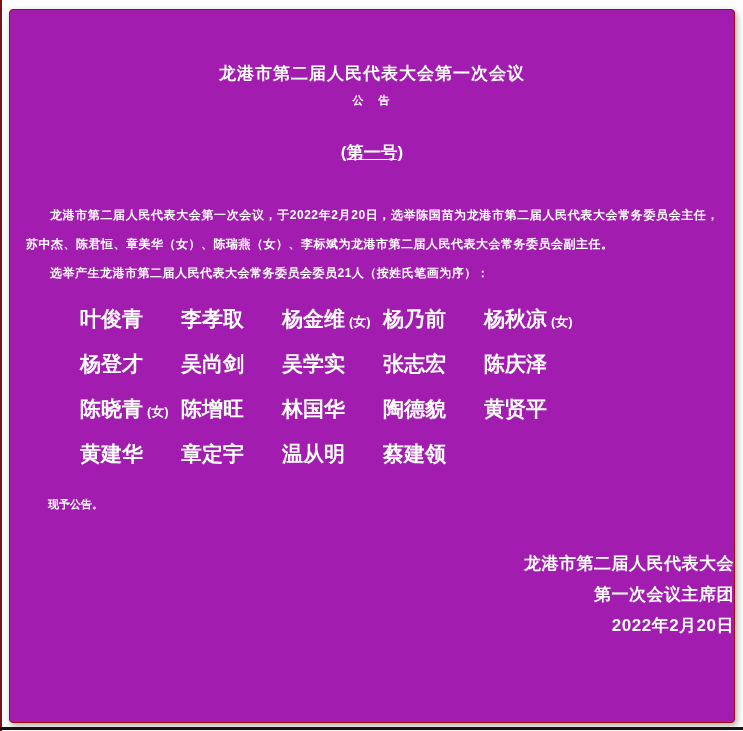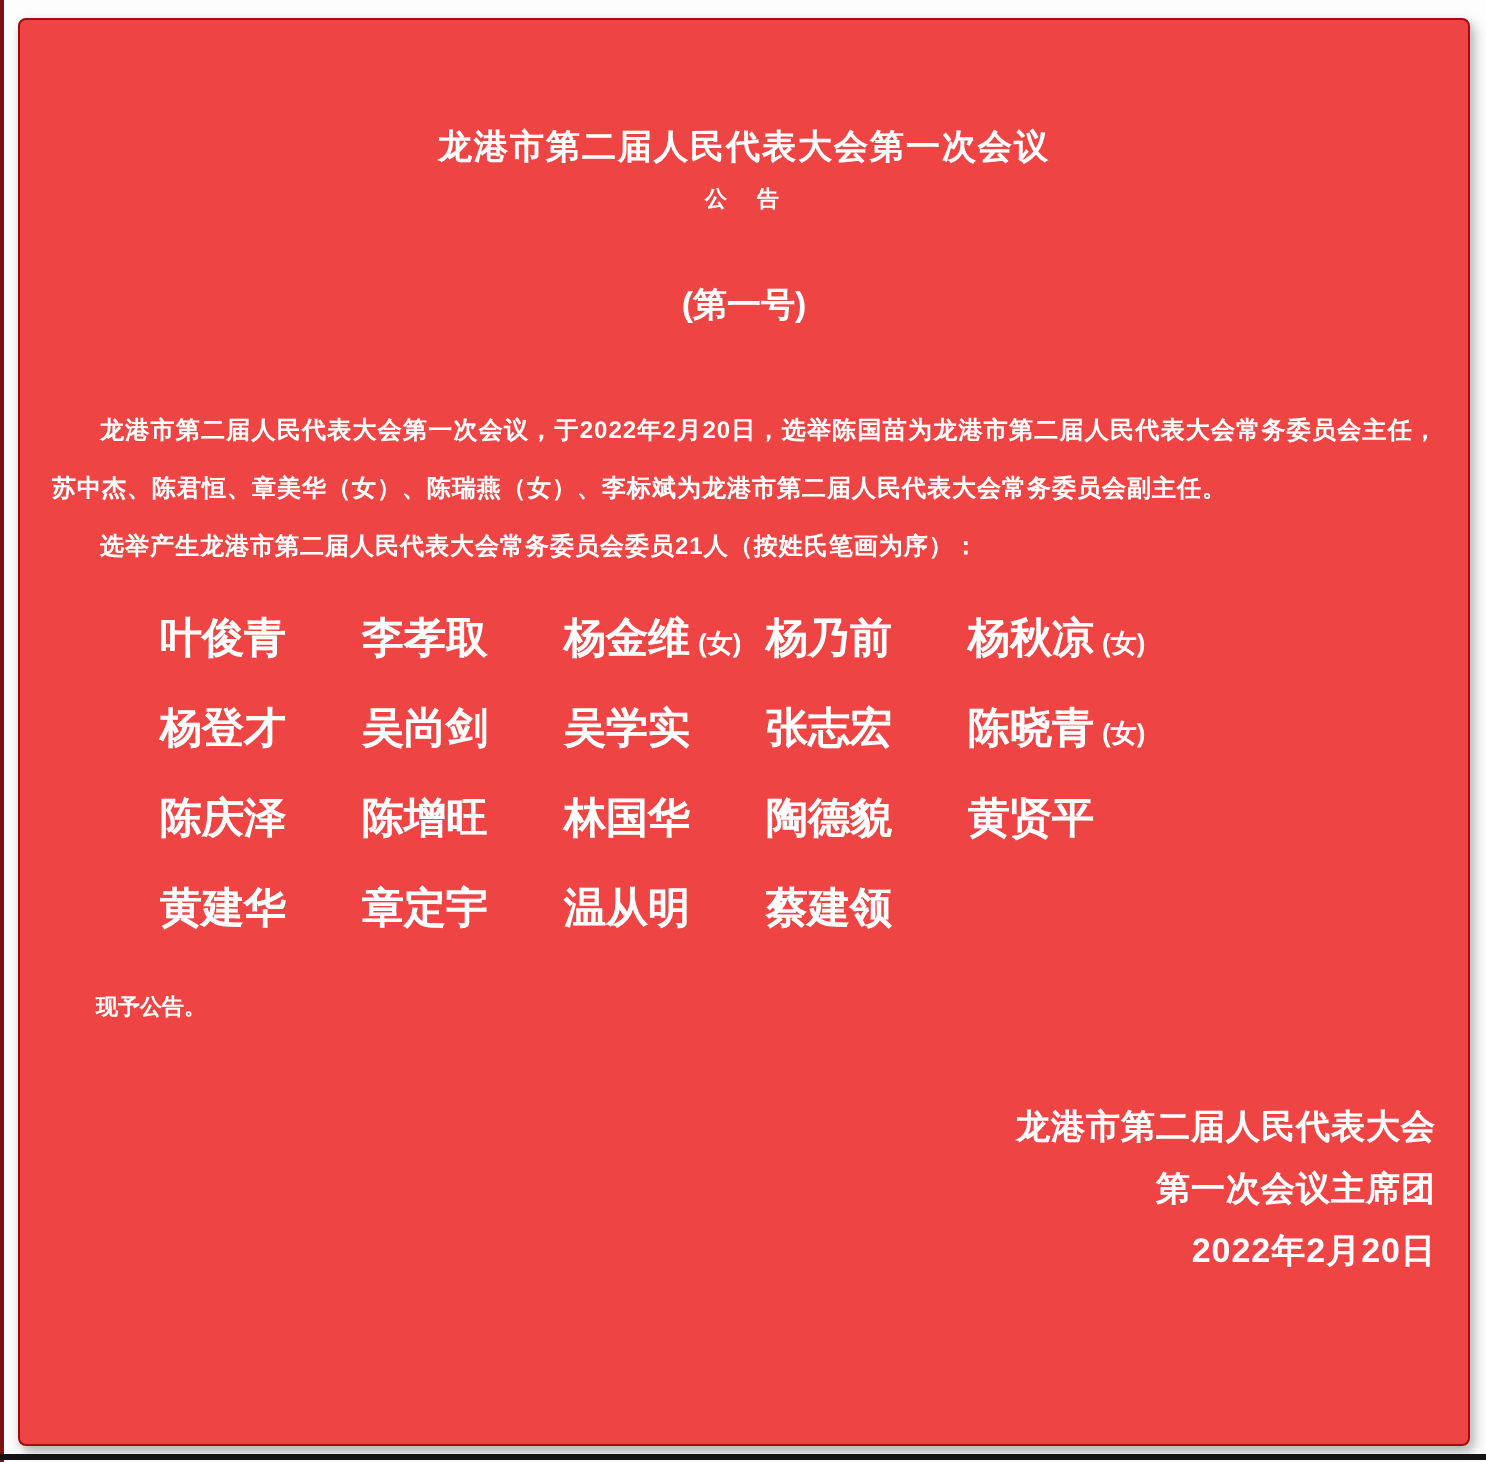--- a/index.html
+++ b/index.html
@@ -19,21 +19,21 @@
   .bottom-line {
     position: absolute;
     left: 0; top: 727px;
     width: 100%; height: 3px;
     background: #141414;
   }
   .notice-card {
     position: absolute;
     left: 9px; top: 9px;
     width: 726px; height: 714px;
-    background: #ef4444;
+    background: #a21caf;
     border: 1px solid #a50a0c;
     border-radius: 4px;
     box-shadow: 2px 3px 6px rgba(110,110,110,0.55);
     color: #ffffff;
     font-weight: bold;
   }
   .title {
     margin-top: 52px;
     text-align: center;
     font-size: 17px;
@@ -45,20 +45,21 @@
     text-align: center;
     font-size: 11px;
     line-height: 24px;
     letter-spacing: 2px;
   }
   .issue-no {
     margin-top: 29px;
     text-align: center;
     font-size: 17px;
     line-height: 24px;
+    text-decoration: underline;
   }
   .para {
     margin: 0 15px 0 16px;
     font-size: 12px;
     line-height: 29px;
     text-indent: 2em;
     text-align: justify;
     letter-spacing: 0.5px;
   }
   .para.first { margin-top: 36px; }
@@ -76,21 +77,20 @@
     margin-left: 4px;
   }
   .closing {
     margin: 16px 15px 0 16px;
     font-size: 11px;
     line-height: 24px;
     text-indent: 2em;
   }
   .signature {
     margin-top: 32px;
-    padding-right: 16px;
     text-align: right;
     font-size: 17px;
     line-height: 31px;
     letter-spacing: 0.5px;
   }
 </style>
 </head>
 <body>
 
 <div class="left-strip"></div>
@@ -104,22 +104,22 @@
   <div class="members" id="members-grid">
       <div class="member"><span>叶俊青</span></div>
       <div class="member"><span>李孝取</span></div>
       <div class="member"><span>杨金维</span><span class="female">(女)</span></div>
       <div class="member"><span>杨乃前</span></div>
       <div class="member"><span>杨秋凉</span><span class="female">(女)</span></div>
       <div class="member"><span>杨登才</span></div>
       <div class="member"><span>吴尚剑</span></div>
       <div class="member"><span>吴学实</span></div>
       <div class="member"><span>张志宏</span></div>
+      <div class="member"><span>陈庆泽</span></div>
       <div class="member"><span>陈晓青</span><span class="female">(女)</span></div>
-      <div class="member"><span>陈庆泽</span></div>
       <div class="member"><span>陈增旺</span></div>
       <div class="member"><span>林国华</span></div>
       <div class="member"><span>陶德貌</span></div>
       <div class="member"><span>黄贤平</span></div>
       <div class="member"><span>黄建华</span></div>
       <div class="member"><span>章定宇</span></div>
       <div class="member"><span>温从明</span></div>
       <div class="member"><span>蔡建领</span></div>
     </div>
   <p class="closing">现予公告。</p>

